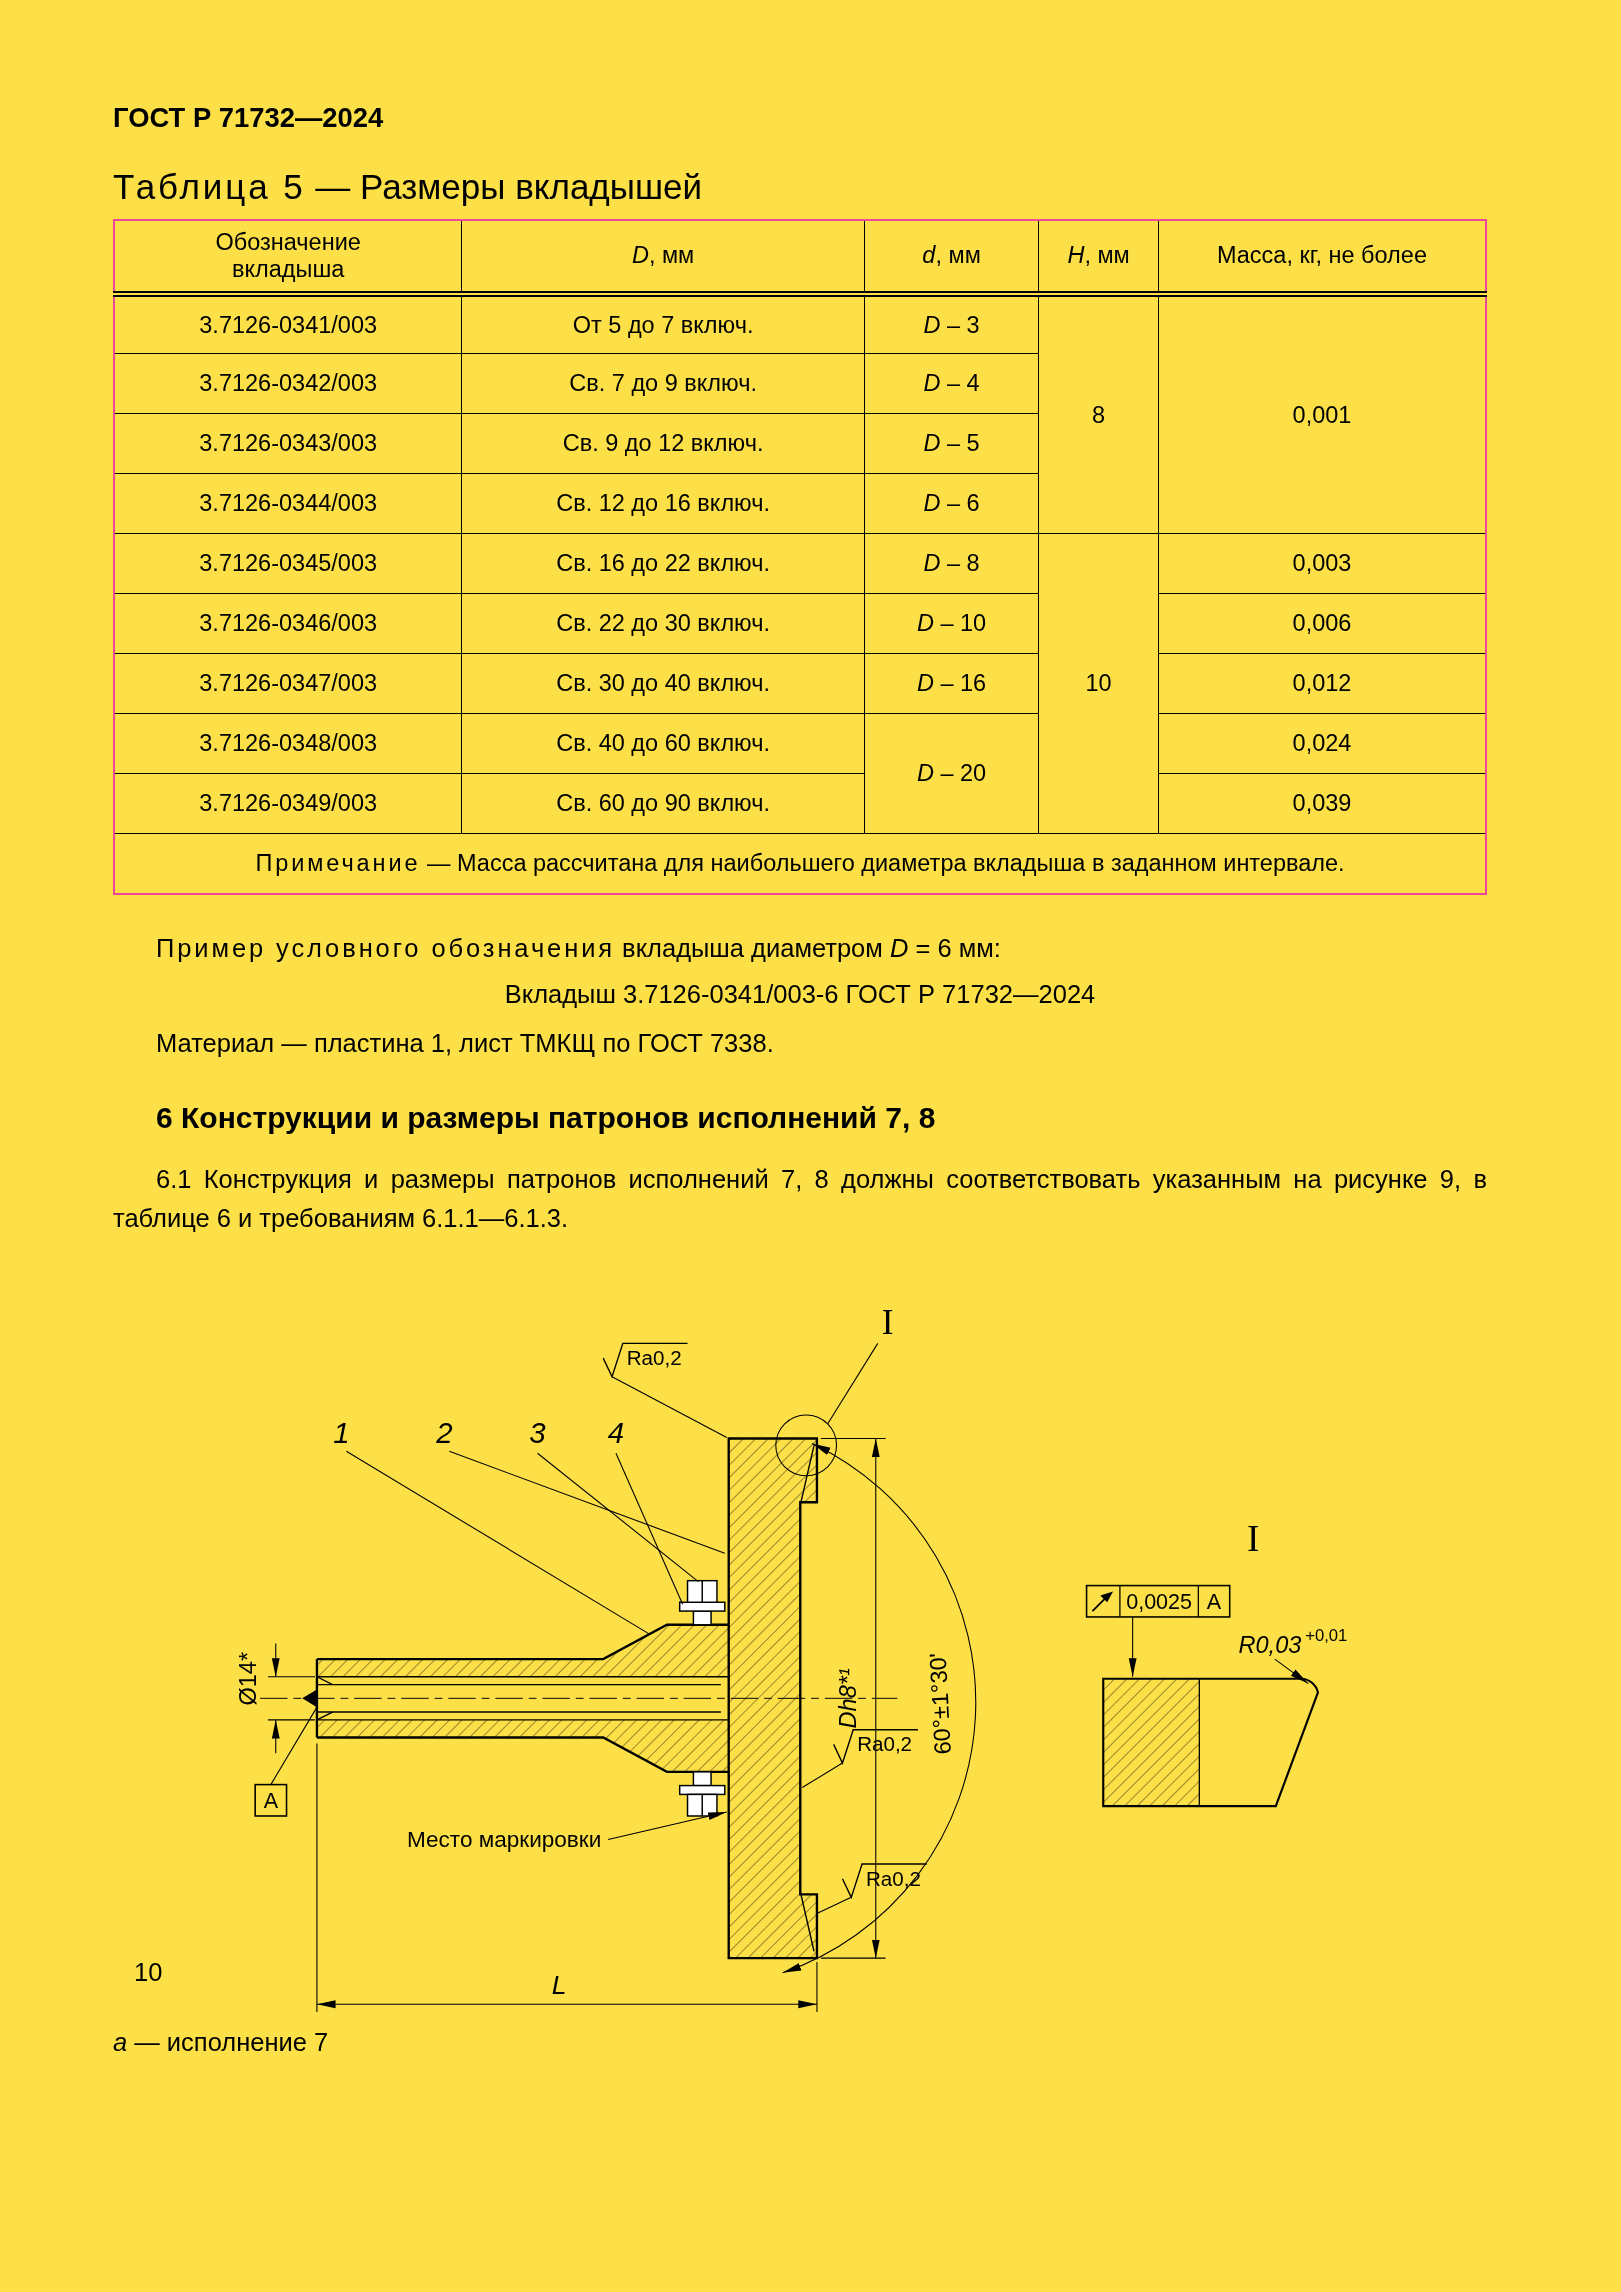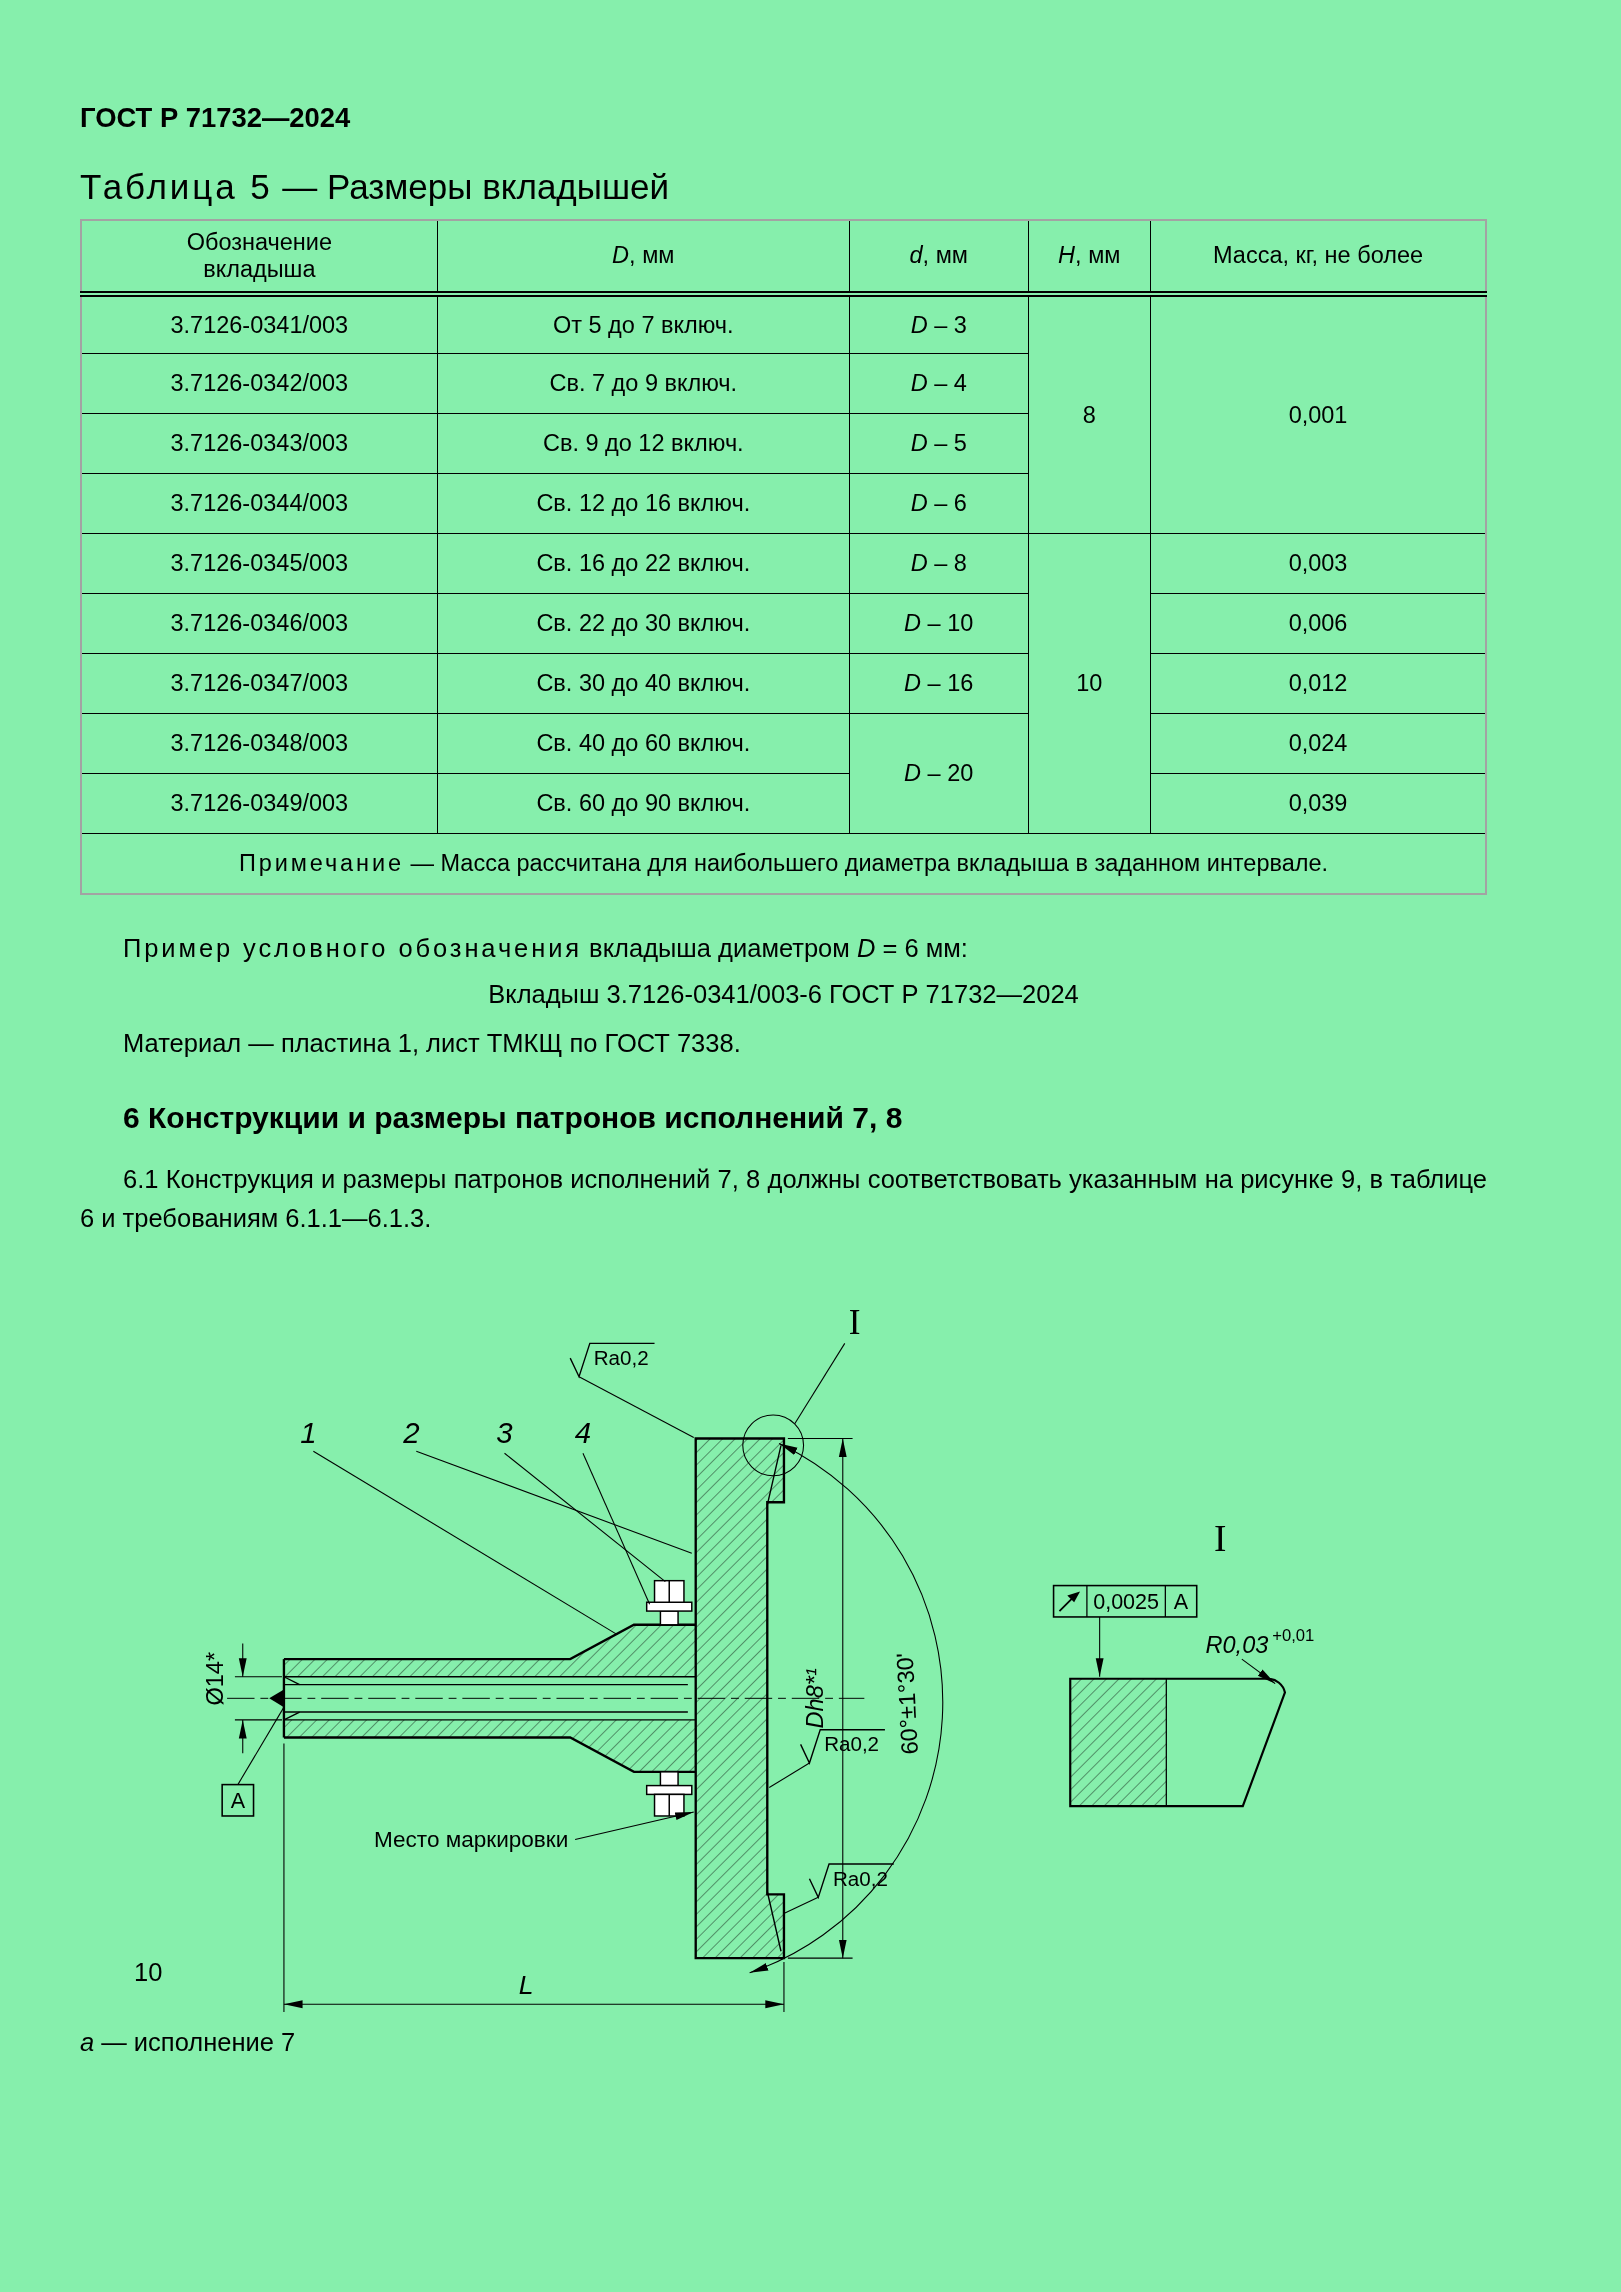--- a/index.html
+++ b/index.html
@@ -1,25 +1,25 @@
 <!DOCTYPE html>
 <html lang="ru"><head>
 <meta charset="utf-8">
 <style>
   * { margin:0; padding:0; box-sizing:border-box; }
   html,body { background:#ffffff; }
   body { font-family:"Liberation Sans", sans-serif; color:#000; }
-  .page { position:relative; width:1621px; height:2293px; background:#86efac; padding:102px 134px 0 80px; overflow:hidden; }
+  .page { position:relative; width:1621px; height:2293px; background:#fde047; padding:102px 134px 0 113px; overflow:hidden; }
 
   .doc-header { font-size:27.4px; font-weight:bold; margin-bottom:33px; }
 
   .table-title { font-size:35px; margin-bottom:11.8px; }
   .sp { letter-spacing:2.9px; }
 
-  table.gost { width:100%; border-collapse:collapse; table-layout:fixed; border:2px solid #a3a3a3; }
+  table.gost { width:100%; border-collapse:collapse; table-layout:fixed; border:2px solid #ec4899; }
   table.gost th, table.gost td { border:1.6px solid #000; font-weight:normal; font-size:23.5px; text-align:center; vertical-align:middle; padding:3.9px 7.8px; }
   table.gost thead th { height:74px; border-bottom:6.9px double #000; }
   table.gost tbody td { height:60px; }
   .th-narrow { display:inline-block; max-width:230px; }
   td.c-des { text-align:left; padding-left:13.7px; }
   td.note-cell { text-align:left; padding:9.8px 13.7px 9.8px 33px; font-size:23px; height:auto; }
 
   p.example { margin-top:39px; padding-left:43px; font-size:25.5px; }
   p.designation { margin-top:17.6px; text-align:center; font-size:25.5px; }
   p.material { margin-top:19.6px; padding-left:43px; font-size:25.5px; }

